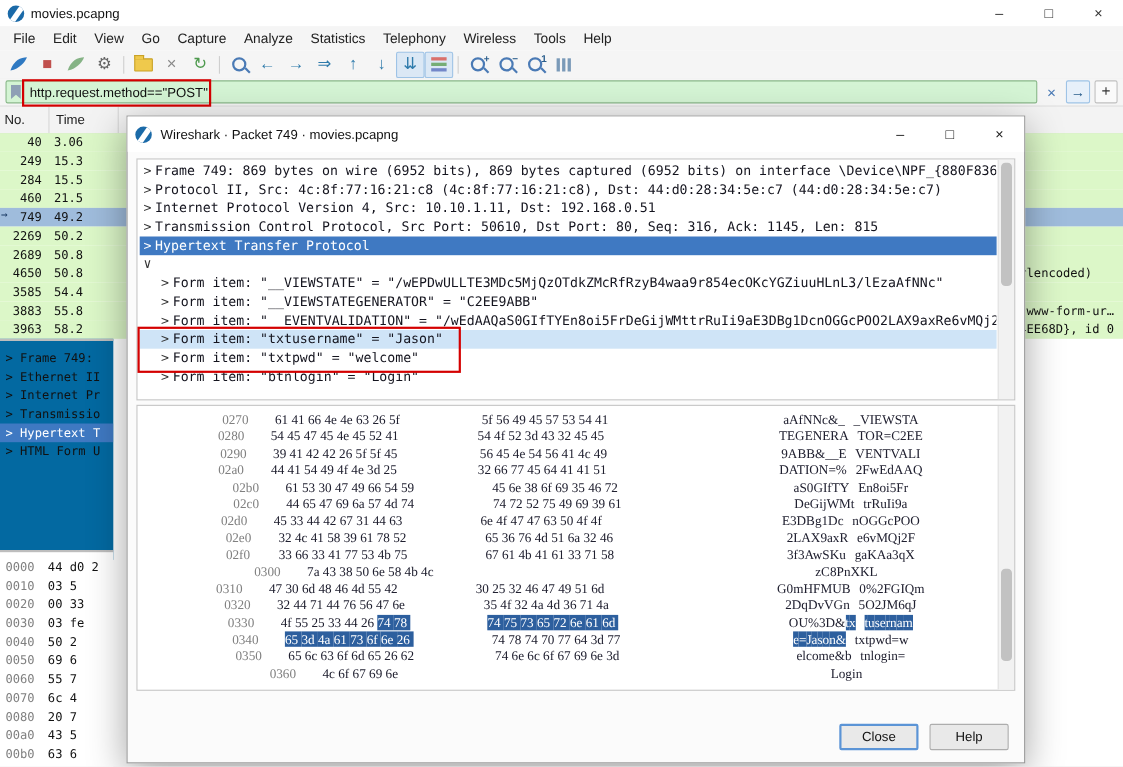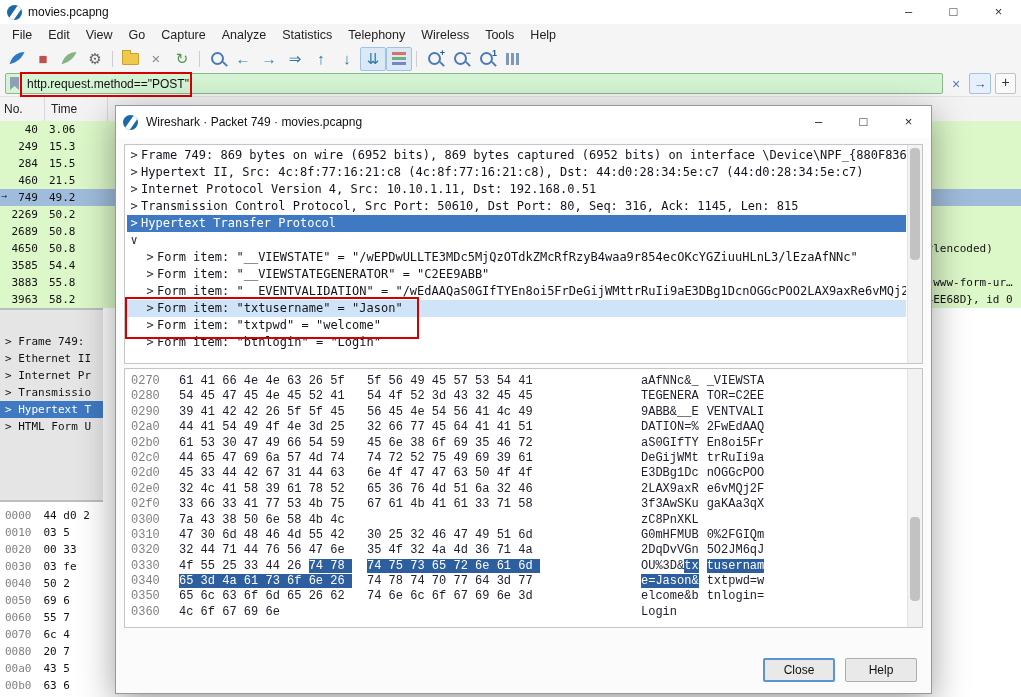--- a/index.html
+++ b/index.html
@@ -53,21 +53,21 @@
   .pl-rows{position:absolute;top:121px;left:0;right:0;}
   .prow{height:17px;background:#dcf7c8;display:flex;align-items:center;font-family:"DejaVu Sans Mono",monospace;font-size:11px;position:relative;}
   .prow .pno{width:38px;text-align:right;padding-right:4px;flex:none;}
   .prow .ptime{padding-left:7px;}
   .prow.psel{background:#9fbcdc;}
   .prow.psel::before{content:"→";position:absolute;left:1px;top:1px;font-size:10px;color:#1d3c66;}
   .rsliver{position:absolute;top:121px;left:918px;right:0;height:236px;}
   .rfrag{position:absolute;left:2px;font-family:"DejaVu Sans Mono",monospace;font-size:11px;color:#111;white-space:nowrap;}
 
   
-  .main-tree{position:absolute;top:308px;left:0;width:103px;height:192px;background:#e5e5e5;border-top:2px solid #bdbdbd;padding-top:23px;overflow:hidden;}
+  .main-tree{position:absolute;top:308px;left:0;width:103px;height:192px;background:#0369a1;border-top:2px solid #bdbdbd;padding-top:7px;overflow:hidden;}
   .mt-row{height:17px;line-height:17px;font-family:"DejaVu Sans Mono",monospace;font-size:11px;white-space:nowrap;overflow:hidden;padding-left:5px;color:#111;}
   .mt-row.mt-sel{background:#3f79c2;color:#fff;}
 
   
   .main-hex{position:absolute;top:500px;left:0;width:103px;bottom:0;background:#fff;border-top:2px solid #bdbdbd;padding-top:5px;overflow:hidden;}
   .mh-row{height:17px;line-height:17px;font-family:"DejaVu Sans Mono",monospace;font-size:11px;white-space:nowrap;overflow:hidden;padding-left:5px;}
   .mh-off{color:#808080;margin-right:12px;}
   .mh-bytes{color:#111;}
 
   
@@ -92,21 +92,21 @@
   .dt-row.dt-sel .dt-exp{color:#fff;}
   .dt-row.dt-hl{background:#cfe4f7;}
 
   .sb{position:absolute;right:0;top:0;bottom:0;width:14px;background:#f2f2f2;border-left:1px solid #e2e2e2;}
   .sb .thumb{position:absolute;left:2px;right:2px;border-radius:4px;background:#c2c2c2;}
   .dlg-tree .thumb{top:3px;height:112px;}
   .dlg-hex .thumb{top:148px;height:84px;}
 
   .dlg-hex{position:absolute;left:8px;right:8px;top:262px;height:258px;background:#fff;border:1px solid #c5c5c5;overflow:hidden;}
   .dlg-hex-rows{position:absolute;left:6px;top:5px;right:16px;}
-  .dh-row{height:15.4px;line-height:15.4px;font-family:Liberation Mono, monospace;font-size:12px;display:flex;white-space:pre;color:#202030;}
+  .dh-row{height:15.4px;line-height:15.4px;font-family:Liberation Serif, serif;font-size:12px;display:flex;white-space:pre;color:#202030;justify-content:center;}
   .dh-off{width:48px;color:#808080;flex:none;}
   .dh-g{flex:none;}
   .dh-g1{width:182px;}
   .dh-g2{width:182px;margin-left:6px;}
   .dh-a1{margin-left:92px;}
   .dh-a2{margin-left:8px;}
   .hlb{background:#2d5f9e;color:#fff;}
 
   .dlg-footer{position:absolute;left:14px;right:12px;top:531px;font-size:10.5px;font-style:italic;color:#333;white-space:nowrap;overflow:hidden;}
   .btn{position:absolute;top:552px;height:24px;width:72px;background:#e9e9e9;border:1px solid #adadad;border-radius:2px;font-size:12px;font-family:"Liberation Sans",sans-serif;color:#111;}
@@ -325,21 +325,21 @@
     </div>
 
     <div class="dlg-tree">
       <div class="dlg-tree-rows" id="dtree-rows">
           <div class="dt-row">
             <span class="dt-exp">&gt;</span>
             <span class="dt-text">Frame 749: 869 bytes on wire (6952 bits), 869 bytes captured (6952 bits) on interface \Device\NPF_{880F836B-61</span>
           </div>
           <div class="dt-row">
             <span class="dt-exp">&gt;</span>
-            <span class="dt-text">Hypertext II, Src: 4c:8f:77:16:21:c8 (4c:8f:77:16:21:c8), Dst: 44:d0:28:34:5e:c7 (44:d0:28:34:5e:c7)</span>
+            <span class="dt-text">Protocol II, Src: 4c:8f:77:16:21:c8 (4c:8f:77:16:21:c8), Dst: 44:d0:28:34:5e:c7 (44:d0:28:34:5e:c7)</span>
           </div>
           <div class="dt-row">
             <span class="dt-exp">&gt;</span>
             <span class="dt-text">Internet Protocol Version 4, Src: 10.10.1.11, Dst: 192.168.0.51</span>
           </div>
           <div class="dt-row">
             <span class="dt-exp">&gt;</span>
             <span class="dt-text">Transmission Control Protocol, Src Port: 50610, Dst Port: 80, Seq: 316, Ack: 1145, Len: 815</span>
           </div>
           <div class="dt-row dt-sel">

